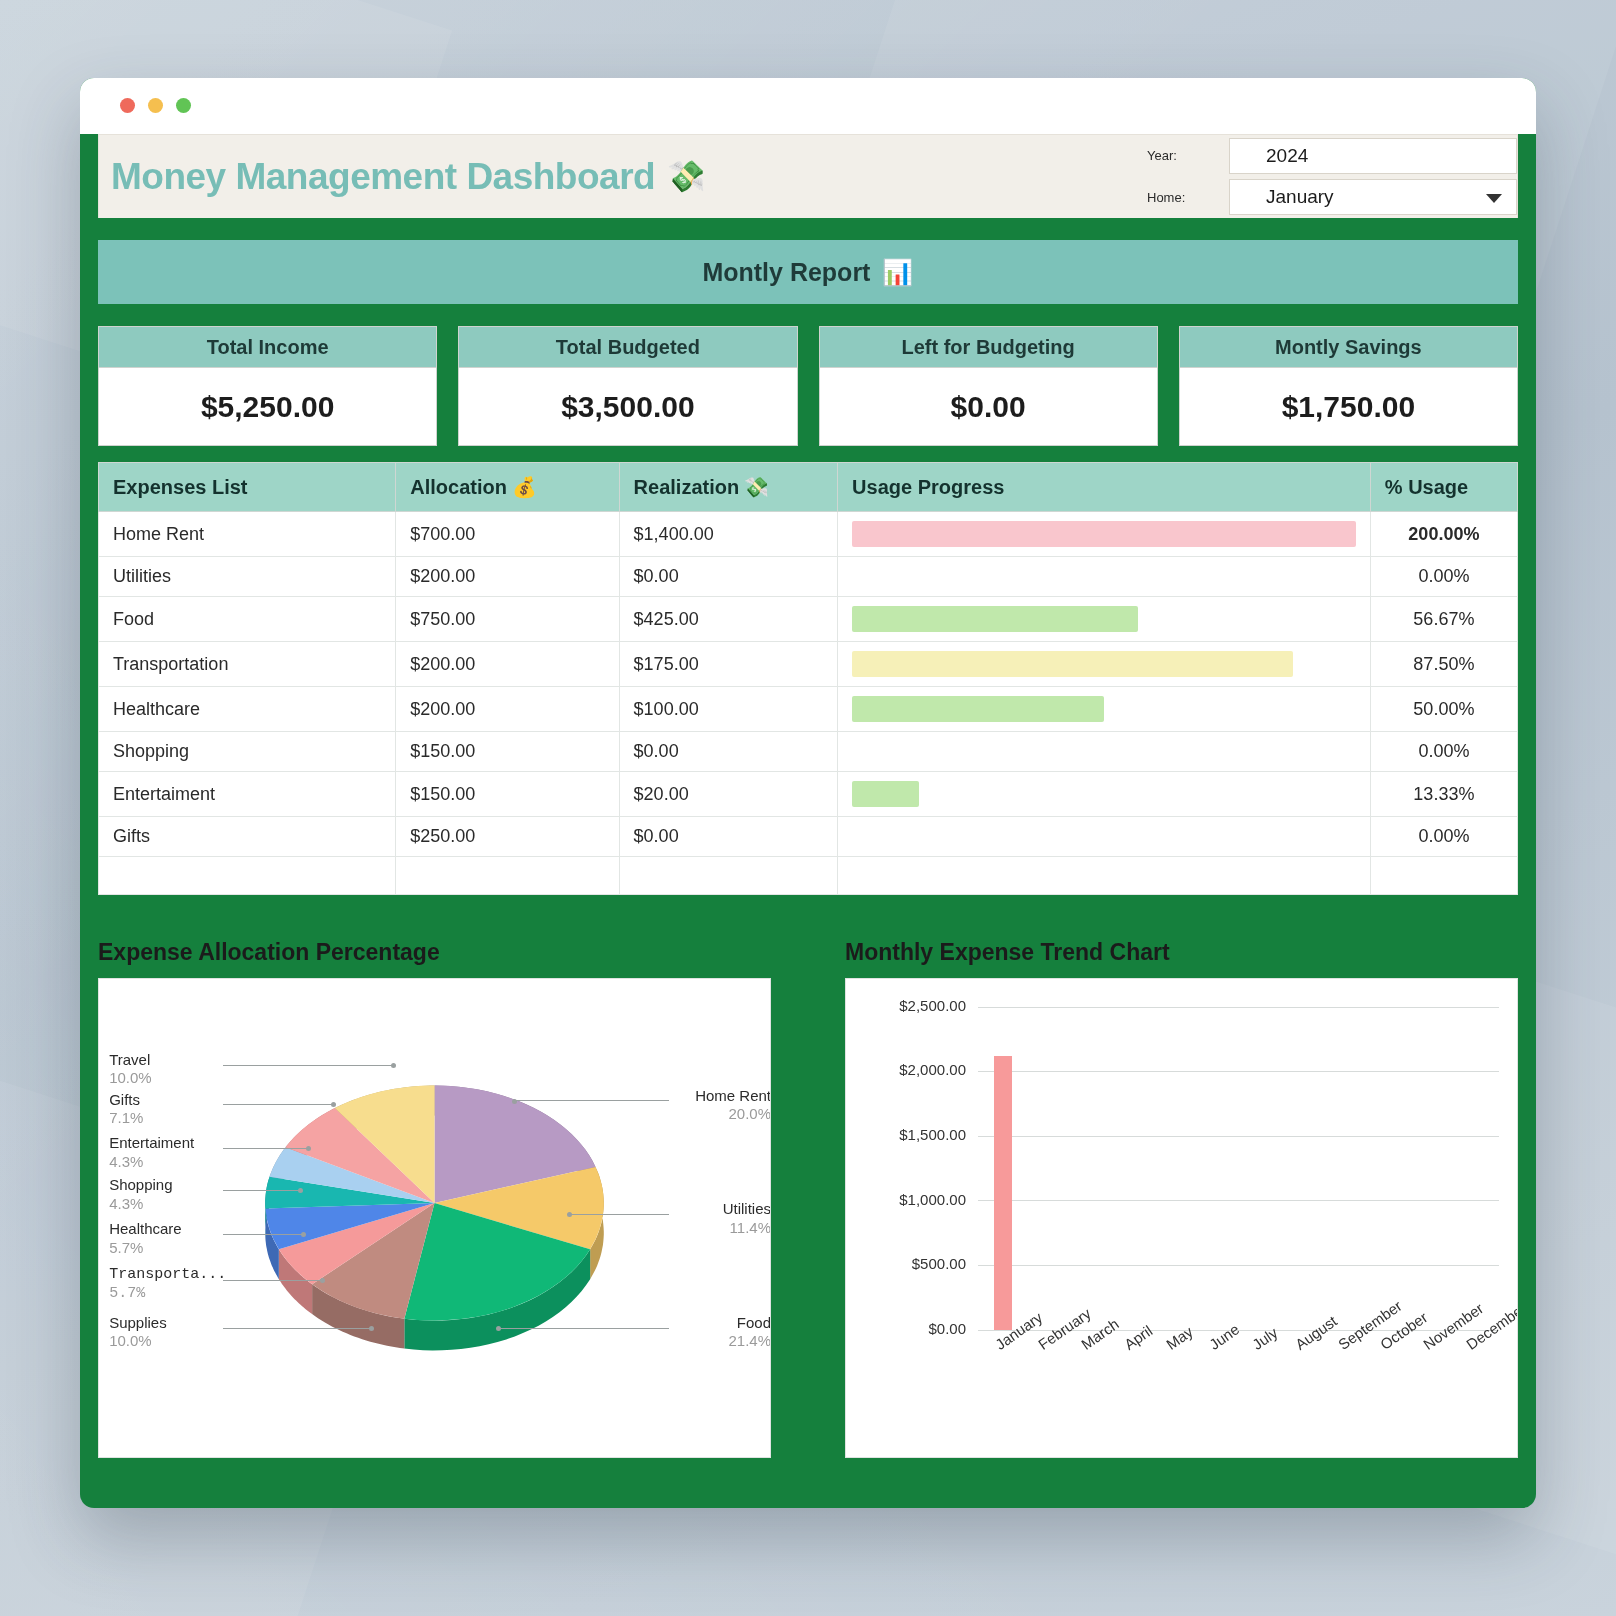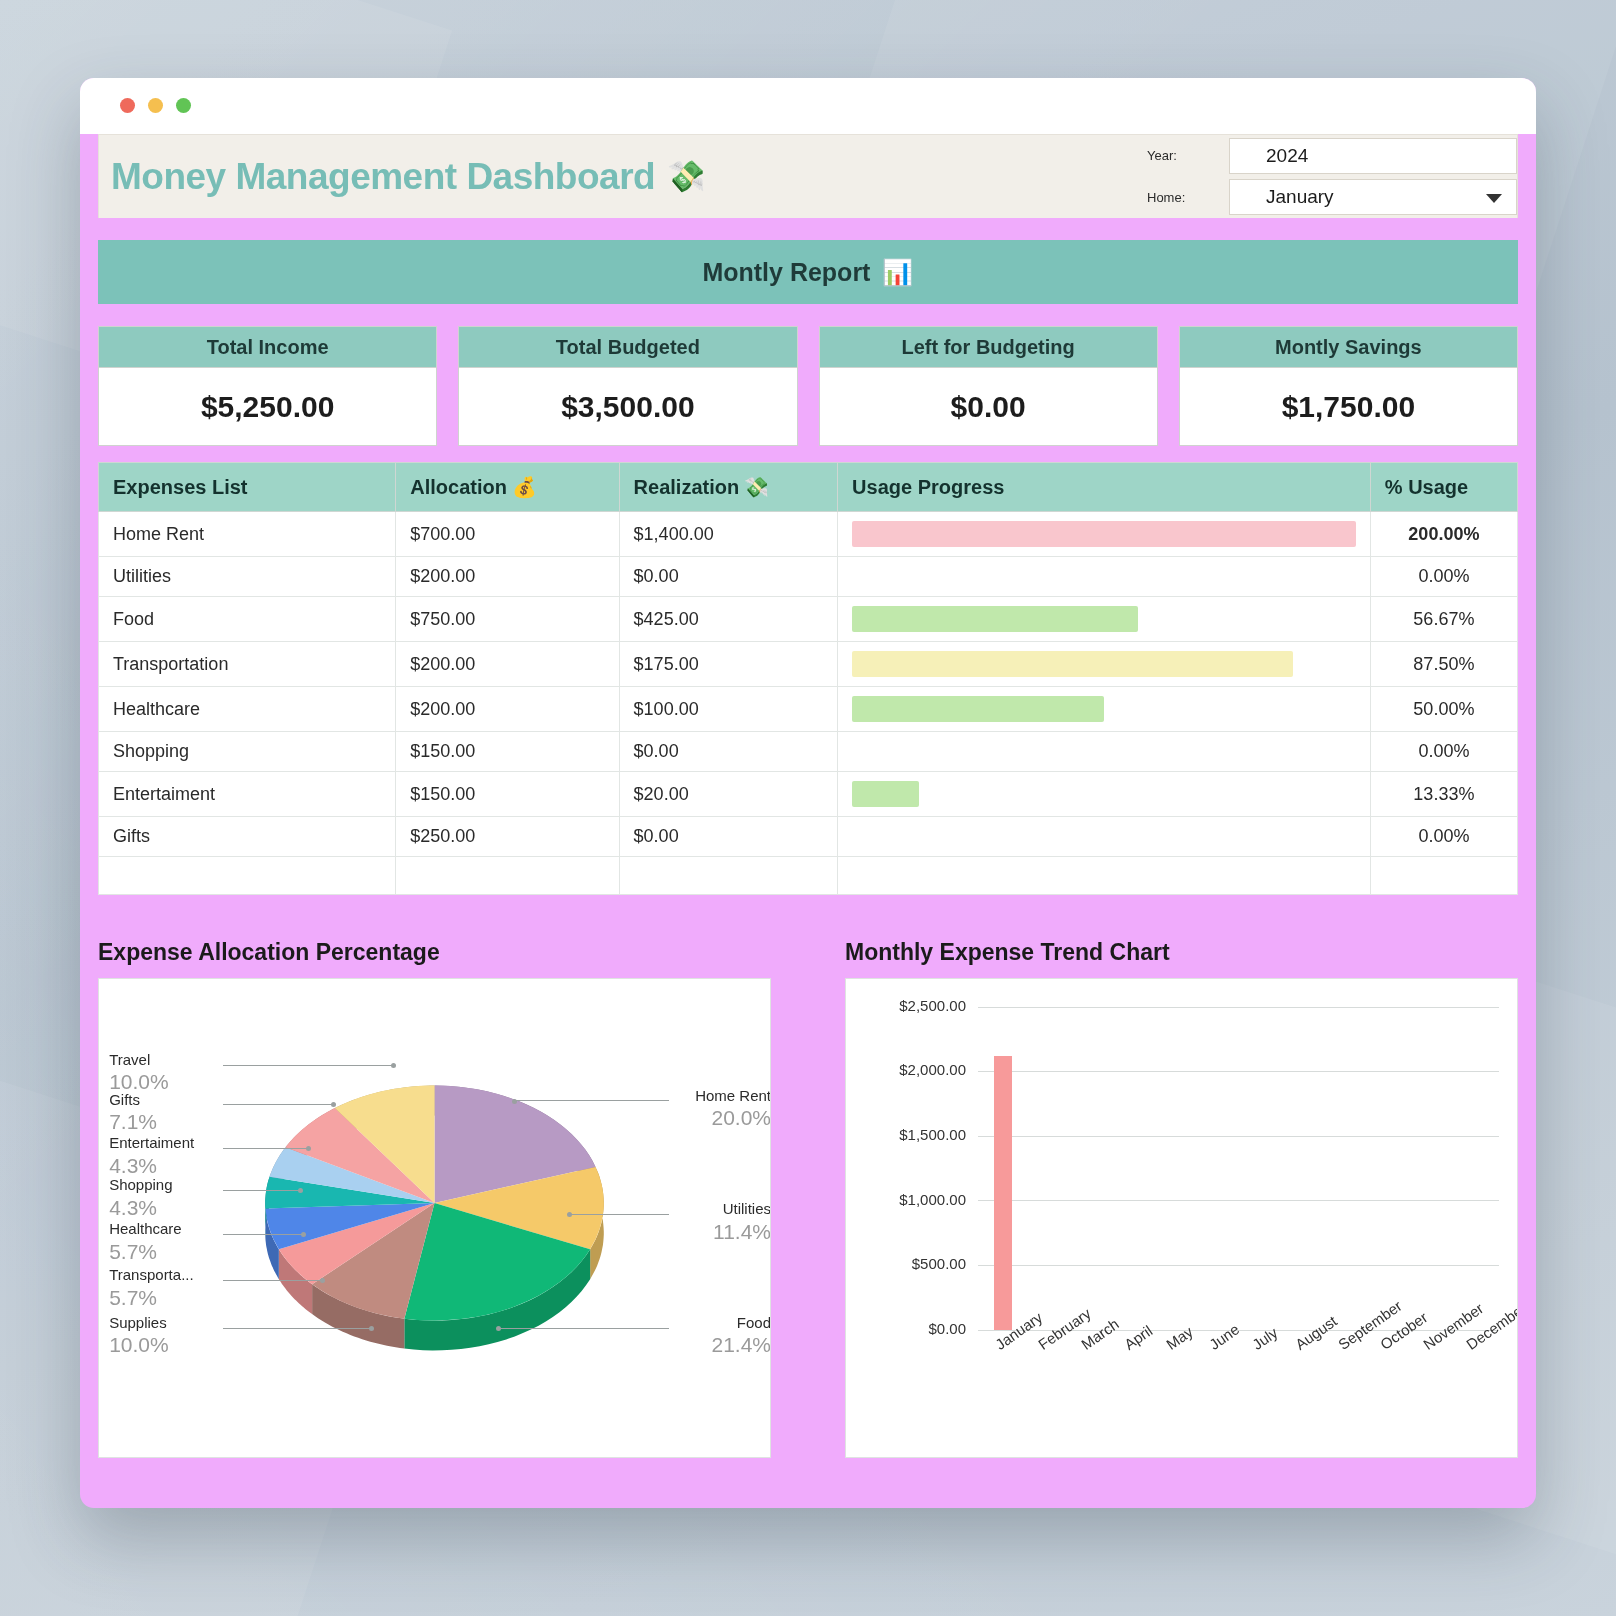--- a/index.html
+++ b/index.html
@@ -13,21 +13,21 @@
       linear-gradient(160deg, #c3ced8 0%, #b6c3cf 45%, #c9d3dc 100%);
     overflow:hidden;
   }
   .bg-shapes { position:absolute; inset:0; overflow:hidden; }
   .bg-shapes i {
     position:absolute; display:block; background:rgba(255,255,255,0.07);
     transform:rotate(18deg);
   }
   .window {
     position:absolute; left:80px; top:78px; width:1456px; height:1430px;
-    background:#f0abfc; border-radius:14px;
+    background:#15803d; border-radius:14px;
     box-shadow:0 30px 70px rgba(40,55,70,0.28);
     overflow:hidden;
   }
   .titlebar { height:56px; background:#fff; position:relative; }
   .dots { position:absolute; left:40px; top:20px; display:flex; gap:13px; }
   .dot { width:15px; height:15px; border-radius:50%; }
   .dot.red{background:#ef6a5c;} .dot.yellow{background:#f5bf4f;} .dot.green{background:#61c455;}
 
   .sheet { padding:0 18px 0 18px; }
 
@@ -95,21 +95,21 @@
   .pct-tint { background:#fdf6ea; }
   .pct-plain { background:#fff; }
 
   .charts { display:flex; gap:74px; margin-top:44px; }
   .chart-block { flex:1; }
   .chart-title { font-size:23px; font-weight:bold; color:#1b1b1b; margin-bottom:12px; }
   .chart-frame { border:1px solid #dfe3e1; background:#fff; height:480px; position:relative; overflow:hidden; }
 
   
   .pie-label { position:absolute; font-size:15px; color:#2b2b2b; line-height:1.25; white-space:nowrap; }
-  .pie-label .pct { color:#9a9a9a; font-size:21px; display:block; }
+  .pie-label .pct { color:#9a9a9a; font-size:15px; display:block; }
   .pie-label.right { text-align:right; }
   .leader { position:absolute; background:#9aa0a0; height:1px; }
   .dotmark { position:absolute; width:5px; height:5px; border-radius:50%; background:#9aa0a0; }
 
   
   .bc-grid { position:absolute; left:132px; right:18px; height:1px; background:#d7dbda; }
   .bc-ylab { position:absolute; left:0; width:120px; text-align:right; font-size:15px; color:#333; }
   .bc-bar { position:absolute; background:#f79a9a; }
   .bc-xlab {
     position:absolute; font-size:15px; color:#333;
@@ -301,21 +301,21 @@
               <div class="dotmark" style="left: 61.5163%; top: 25%;"></div>
               <div class="pie-label right" style="left: auto; top: 46.25%; right: -0.151515%;"><span>Utilities</span><span class="pct">11.4%</span></div>
               <div class="leader" style="left: 70.07%; top: 49.1667%; width: 14.93%;"></div>
               <div class="dotmark" style="left: 69.767%; top: 48.75%;"></div>
               <div class="pie-label right" style="left: auto; top: 70%; right: -0.151515%;"><span>Food</span><span class="pct">21.4%</span></div>
               <div class="leader" style="left: 59.5212%; top: 72.9167%; width: 25.4788%;"></div>
               <div class="dotmark" style="left: 59.2182%; top: 72.5%;"></div>
               <div class="pie-label" style="left: 1.51515%; top: 70%;"><span>Supplies</span><span class="pct">10.0%</span></div>
               <div class="leader" style="left: 18.4848%; top: 72.9167%; width: 21.9939%;"></div>
               <div class="dotmark" style="left: 40.1757%; top: 72.5%;"></div>
-              <div class="pie-label" style="left: 1.51515%; top: 60%;"><span>Transporta...</span><span class="pct">5.7%</span></div>
+              <div class="pie-label" style="left: 1.51515%; top: 60%; font-family: Liberation Mono, monospace;"><span>Transporta...</span><span class="pct">5.7%</span></div>
               <div class="leader" style="left: 18.4848%; top: 62.9167%; width: 14.7468%;"></div>
               <div class="dotmark" style="left: 32.9286%; top: 62.5%;"></div>
               <div class="pie-label" style="left: 1.51515%; top: 50.4167%;"><span>Healthcare</span><span class="pct">5.7%</span></div>
               <div class="leader" style="left: 18.4848%; top: 53.3333%; width: 11.93%;"></div>
               <div class="dotmark" style="left: 30.1118%; top: 52.9167%;"></div>
               <div class="pie-label" style="left: 1.51515%; top: 41.25%;"><span>Shopping</span><span class="pct">4.3%</span></div>
               <div class="leader" style="left: 18.4848%; top: 44.1667%; width: 11.5049%;"></div>
               <div class="dotmark" style="left: 29.6867%; top: 43.75%;"></div>
               <div class="pie-label" style="left: 1.51515%; top: 32.5%;"><span>Entertaiment</span><span class="pct">4.3%</span></div>
               <div class="leader" style="left: 18.4848%; top: 35.4167%; width: 12.7126%;"></div>

